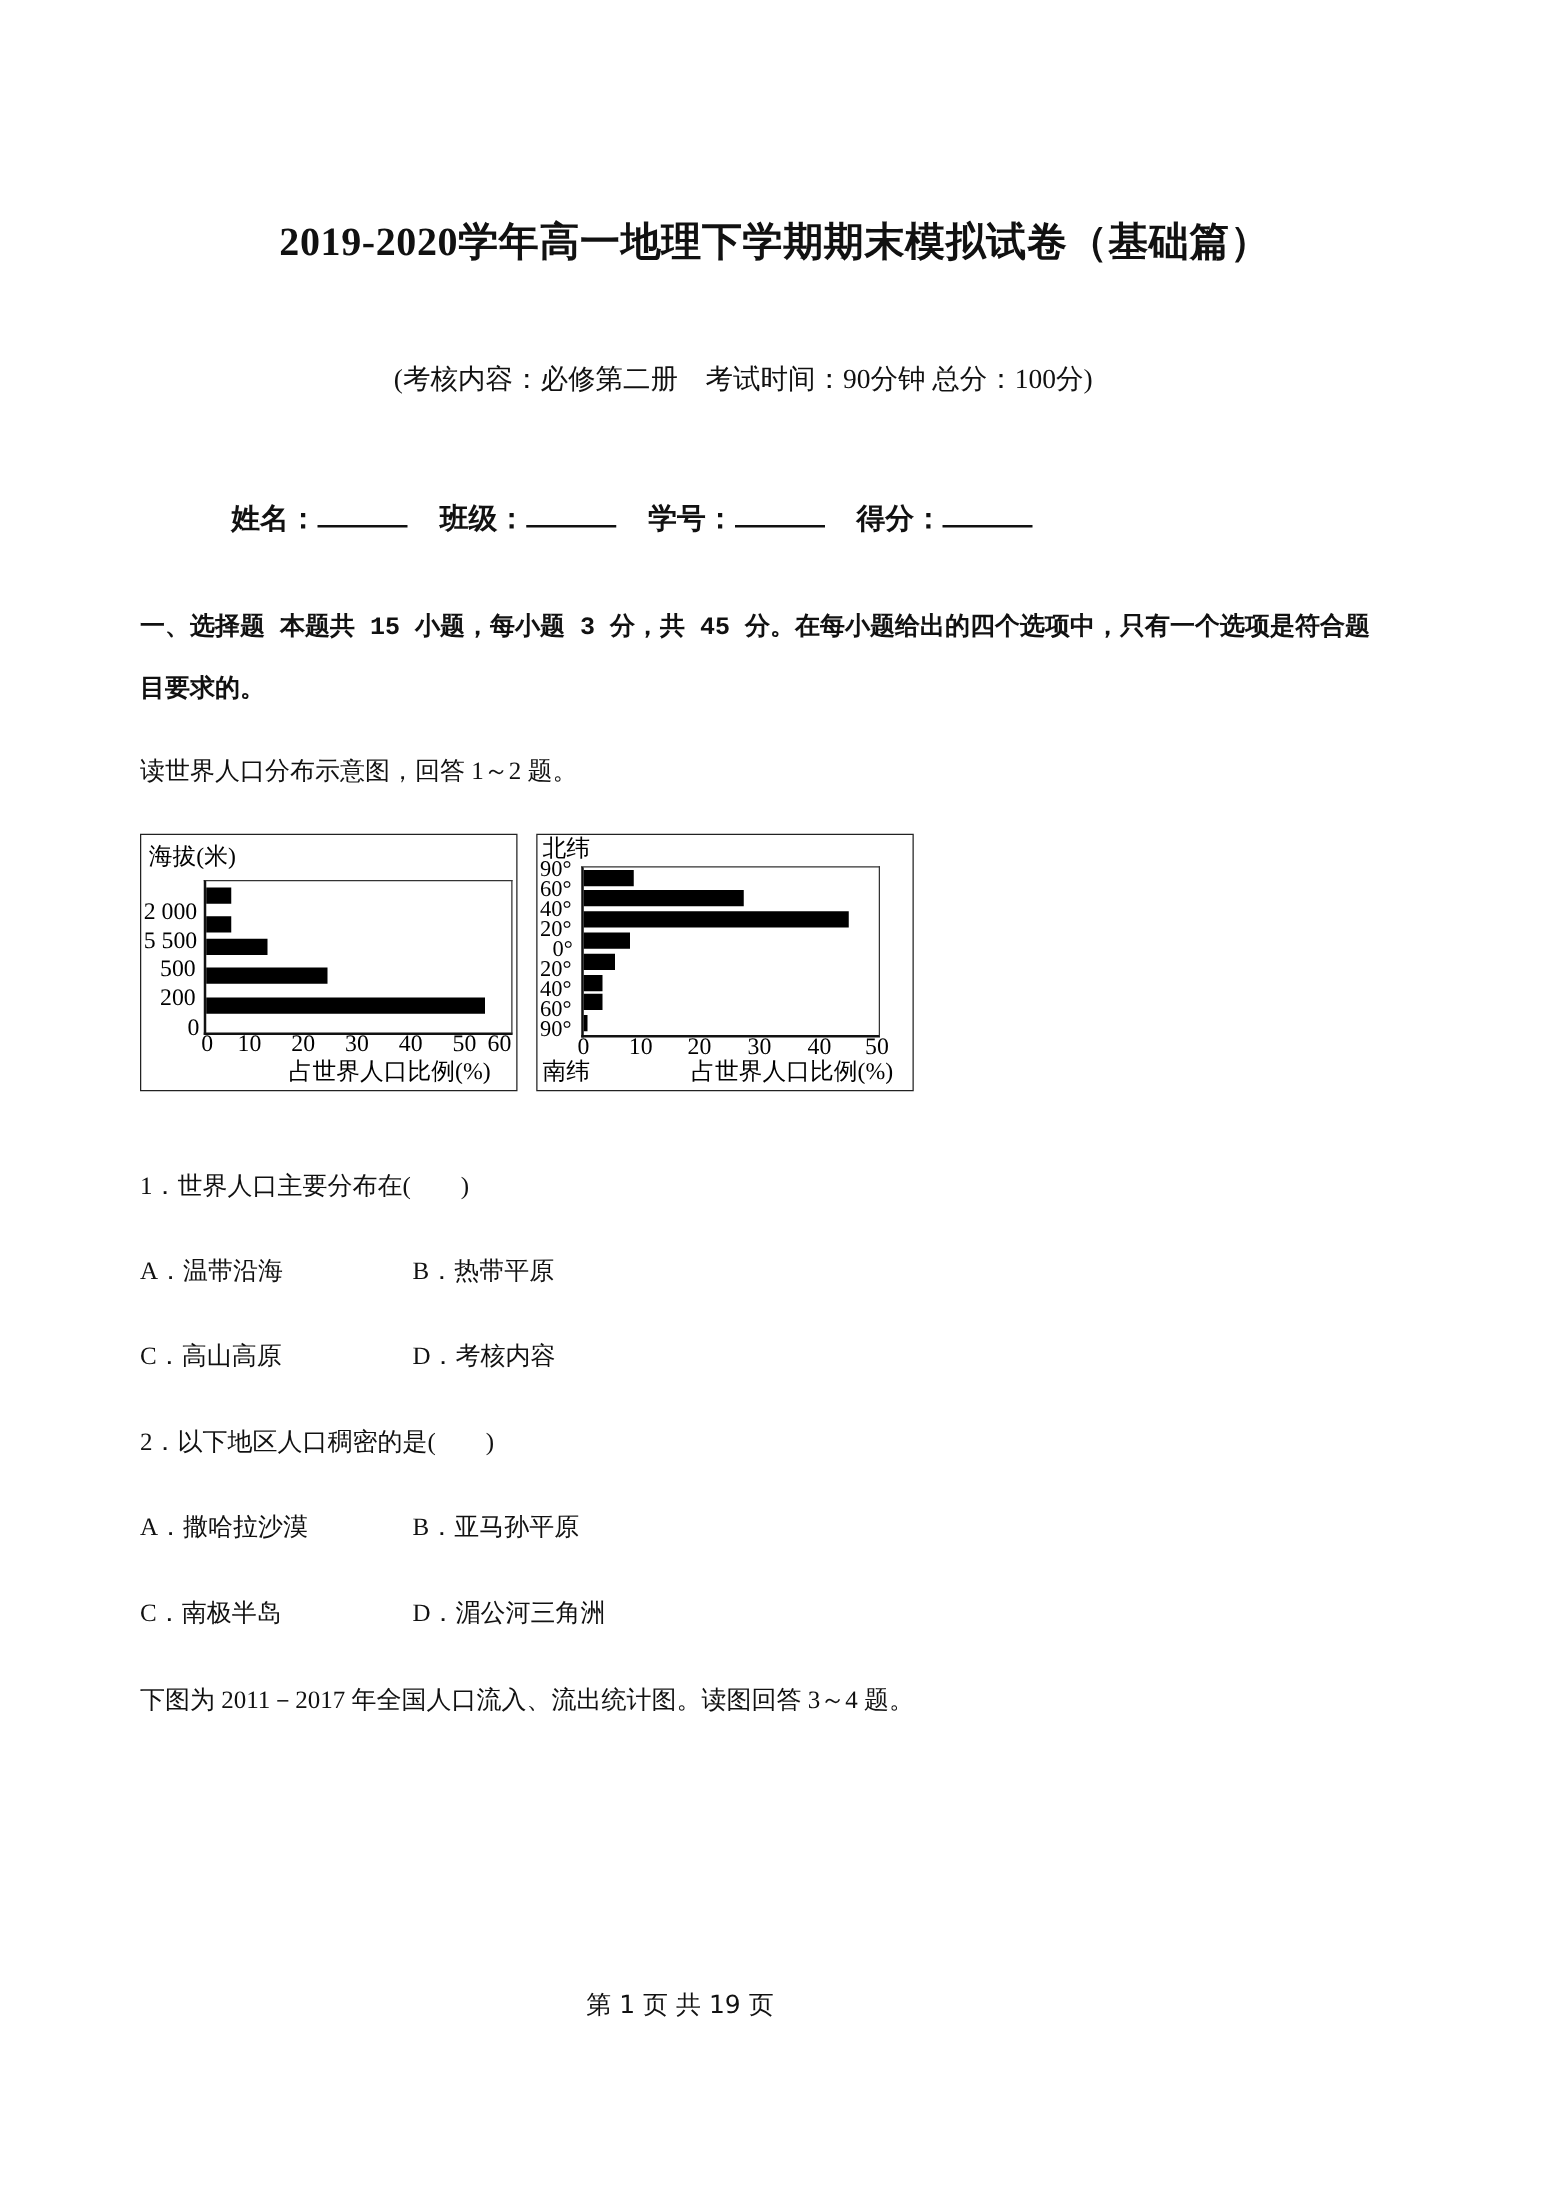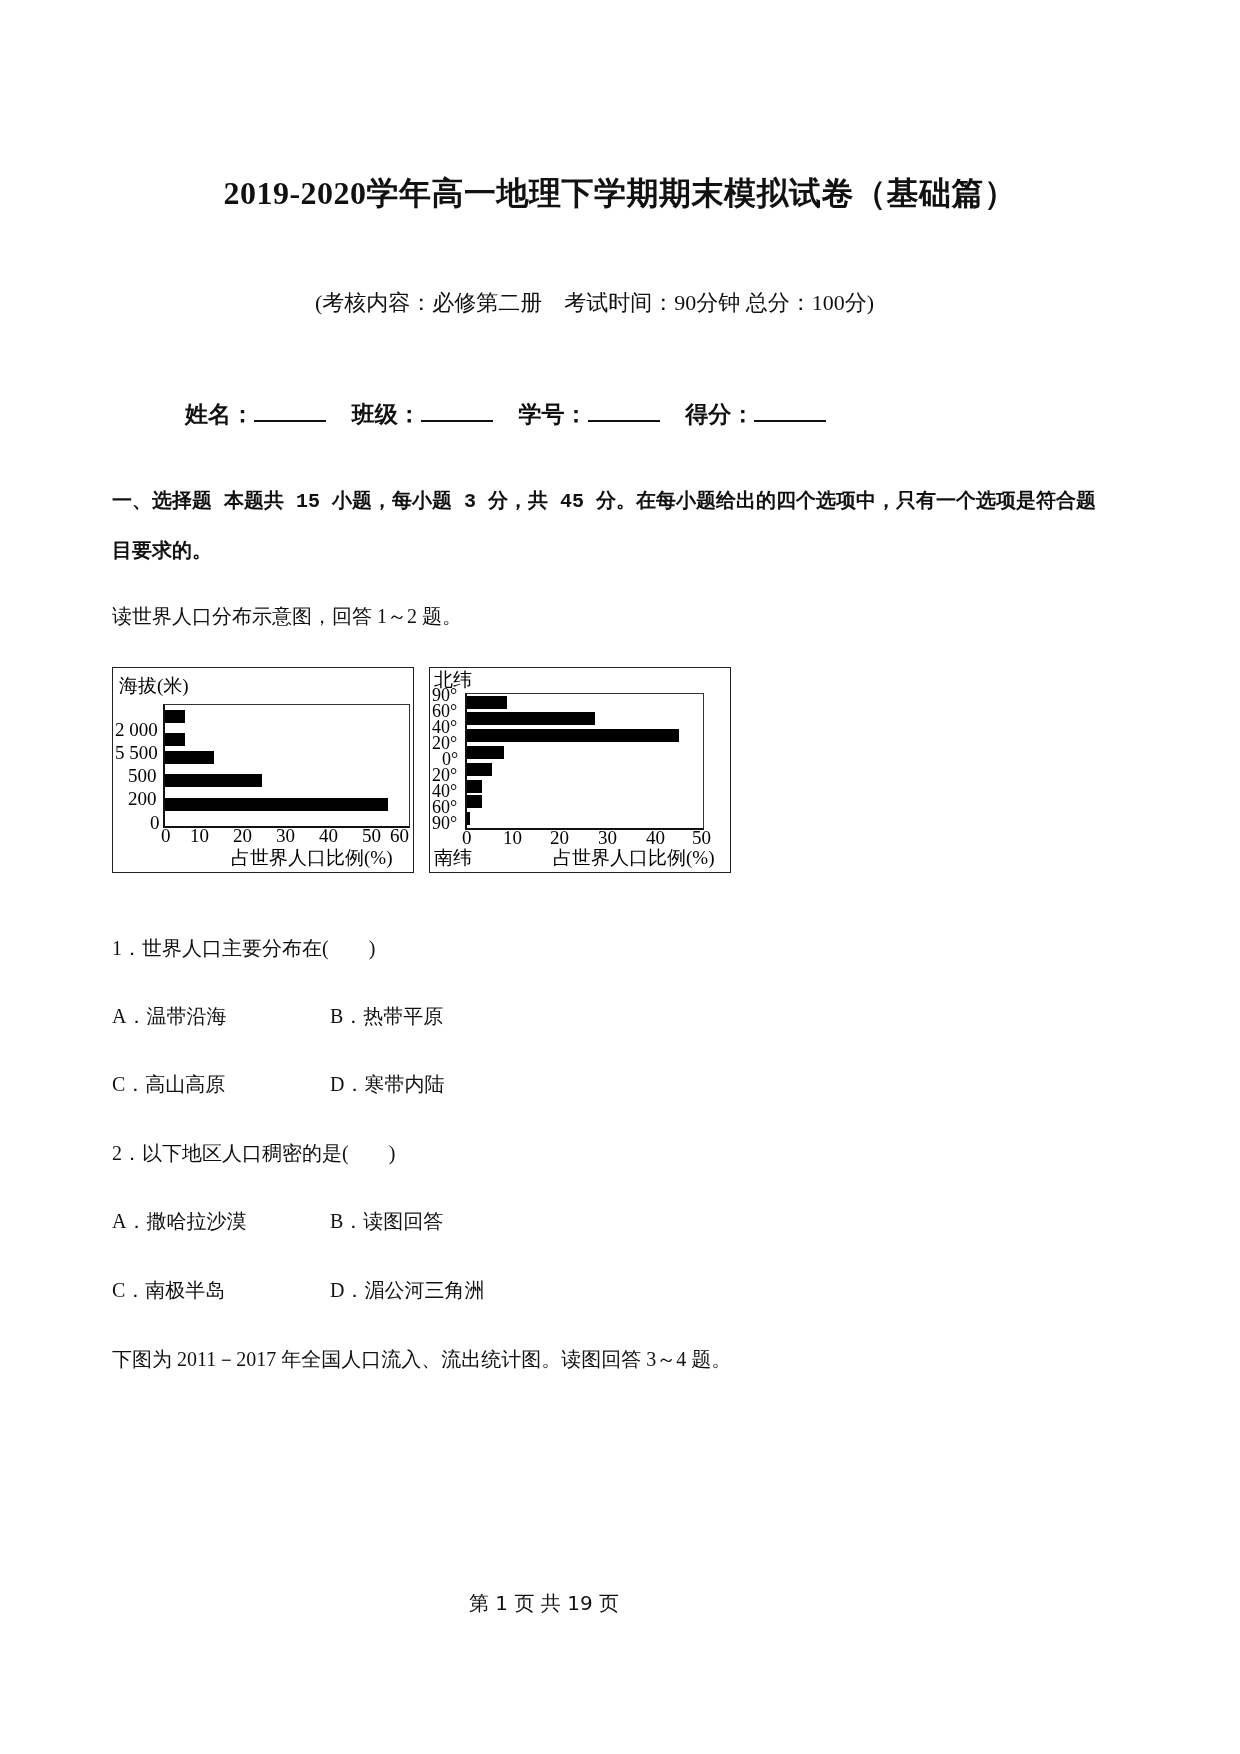--- a/index.html
+++ b/index.html
@@ -90,23 +90,23 @@
   <div class="tick" style="left:216px;top:160px;">40</div>
   <div class="tick" style="left:262px;top:160px;">50</div>
   <div class="lbl" style="left:4px;top:180px;">南纬</div>
   <div class="lbl" style="left:123px;top:180px;">占世界人口比例(%)</div>
 </div>
 
 <div class="abs body-text" style="left:112px;top:935px;">1．世界人口主要分布在(　　)</div>
 <div class="abs body-text" style="left:112px;top:1003px;">A．温带沿海</div>
 <div class="abs body-text" style="left:330px;top:1003px;">B．热带平原</div>
 <div class="abs body-text" style="left:112px;top:1071px;">C．高山高原</div>
-<div class="abs body-text" style="left:330px;top:1071px;">D．寒带内陆</div>
+<div class="abs body-text" style="left:330px;top:1071px;">D．考核内容</div>
 
 <div class="abs body-text" style="left:112px;top:1140px;">2．以下地区人口稠密的是(　　)</div>
 <div class="abs body-text" style="left:112px;top:1208px;">A．撒哈拉沙漠</div>
-<div class="abs body-text" style="left:330px;top:1208px;">B．读图回答</div>
+<div class="abs body-text" style="left:330px;top:1208px;">B．亚马孙平原</div>
 <div class="abs body-text" style="left:112px;top:1277px;">C．南极半岛</div>
 <div class="abs body-text" style="left:330px;top:1277px;">D．湄公河三角洲</div>
 
 <div class="abs body-text" style="left:112px;top:1346px;">下图为 2011－2017 年全国人口流入、流出统计图。读图回答 3～4 题。</div>
 
 <div class="abs footer">第 1 页 共 19 页</div>
 
 </body></html>

